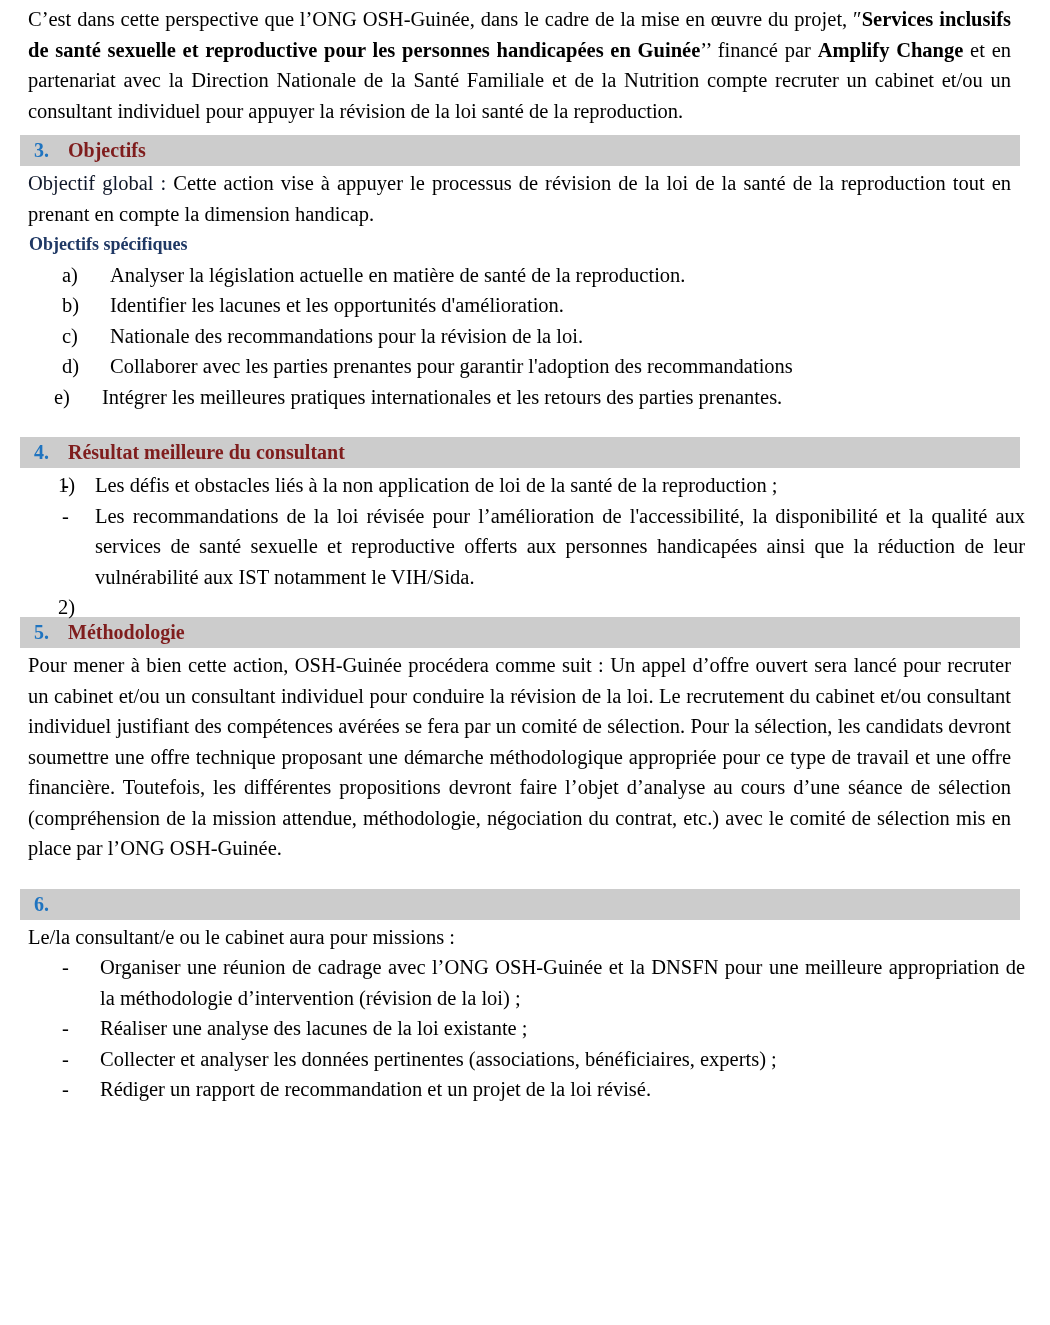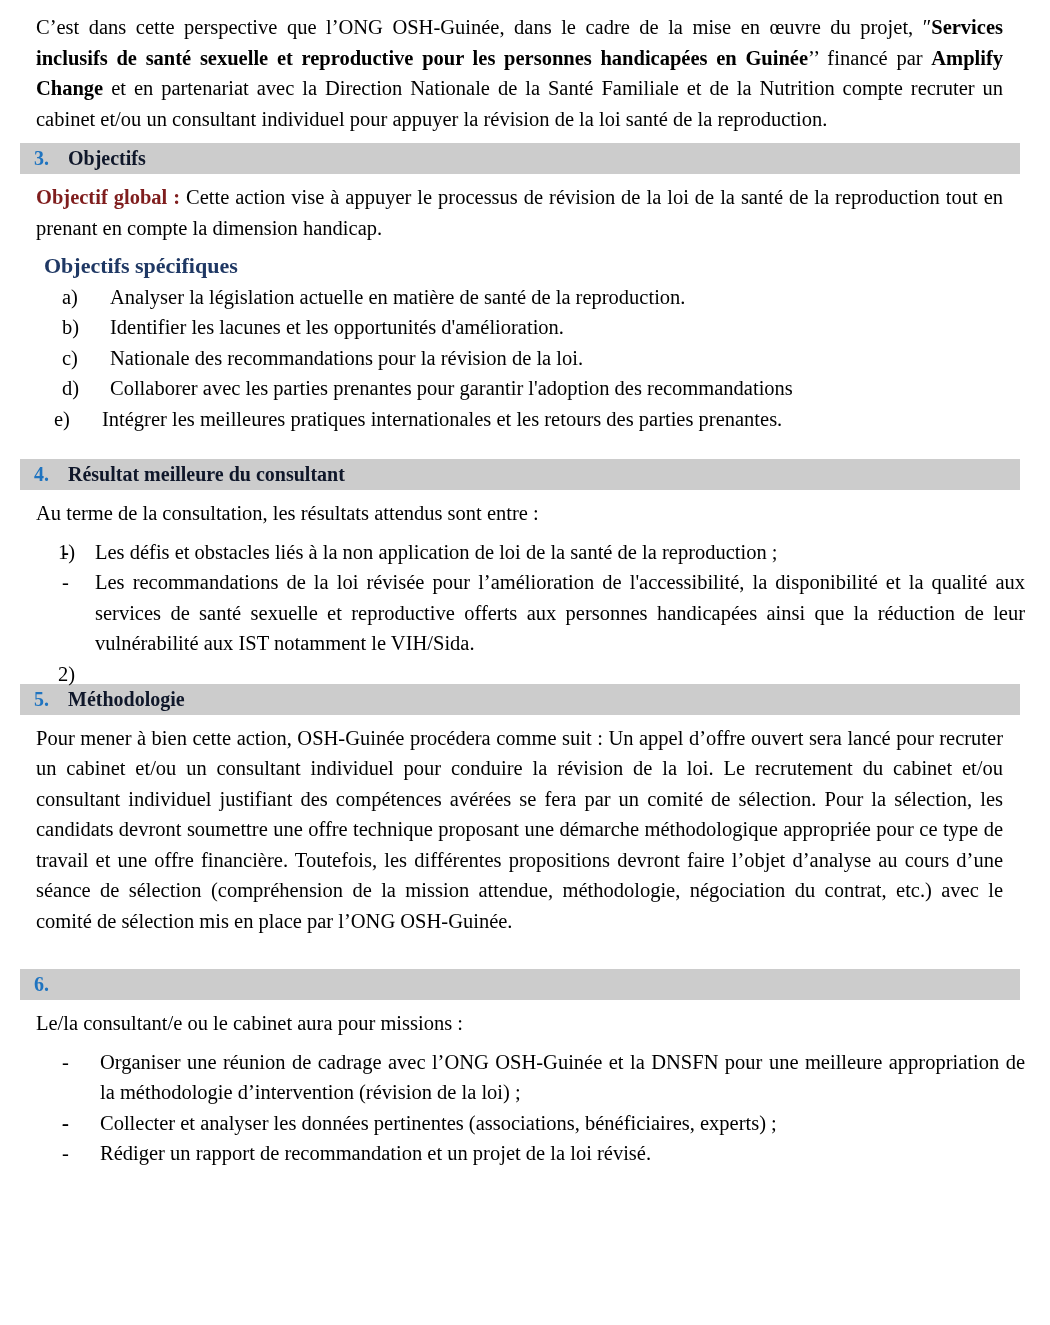--- a/index.html
+++ b/index.html
@@ -18,21 +18,21 @@
   .page {
     position: relative;
     width: 1050px;
     height: 1325px;
     padding: 0;
     box-sizing: border-box;
   }
 
   
   .para {
-    margin: 8px;
+    margin: 0;
     padding: 0 39px 0 28px;
     font-size: 20.5px;
     line-height: 30.5px;
     text-align: justify;
     text-justify: inter-word;
   }
   .para.lead {
     padding-top: 4px;
   }
   .para.nojust {
@@ -54,32 +54,32 @@
     align-items: baseline;
   }
   .section-band .num {
     display: inline-block;
     min-width: 34px;
     font-weight: bold;
     color: #1f74c0;
   }
   .section-band .ttl {
     font-weight: bold;
+    color: #7f1d1d;
+  }
+
+  
+  .navy {
     color: #0f172a;
-  }
-
-  
-  .navy {
-    color: #7f1d1d;
-    font-weight: bold;
+    font-weight: normal;
   }
   .subhead {
     margin: 0;
-    padding: 0 25px 0 44px;
-    font-size: 22px;
+    padding: 0 25px 0 29px;
+    font-size: 18px;
     line-height: 30.5px;
     color: #1f3864;
     font-weight: bold;
   }
 
   
   .lst {
     margin: 0;
     padding: 0;
     list-style: none;
@@ -171,21 +171,20 @@
     </li>
   </ul>
 
   <div class="gap-m"></div>
 
   <div class="section-band">
     <span class="num">4.</span>
     <span class="ttl">Résultat meilleure du consultant</span>
   </div>
 
-  <p class="para nojust">Au terme de la consultation, les résultats attendus sont entre :</p>
 
   <ul class="lst num-list">
     <li class="flat">
       <span class="mk">1)</span>
     </li>
   </ul>
 
   <ul class="lst dash4">
     <li>
       <span class="mk">-</span>
@@ -223,20 +222,21 @@
 
   <p class="para nojust">Le/la consultant/e ou le cabinet aura pour missions :</p>
 
   <ul class="lst dash6">
     <li>
       <span class="mk">-</span>
       <span>Organiser une réunion de cadrage avec l’ONG OSH-Guinée et la DNSFN pour une meilleure appropriation de la méthodologie d’intervention (révision de la loi) ;</span>
     </li>
     <li class="flat">
       <span class="mk">-</span>
+      <span>Réaliser une analyse des lacunes de la loi existante ;</span>
     </li>
     <li class="flat">
       <span class="mk">-</span>
       <span>Collecter et analyser les données pertinentes (associations, bénéficiaires, experts) ;</span>
     </li>
     <li class="flat">
       <span class="mk">-</span>
       <span>Rédiger un rapport de recommandation et un projet de la loi révisé.</span>
     </li>
   </ul>

